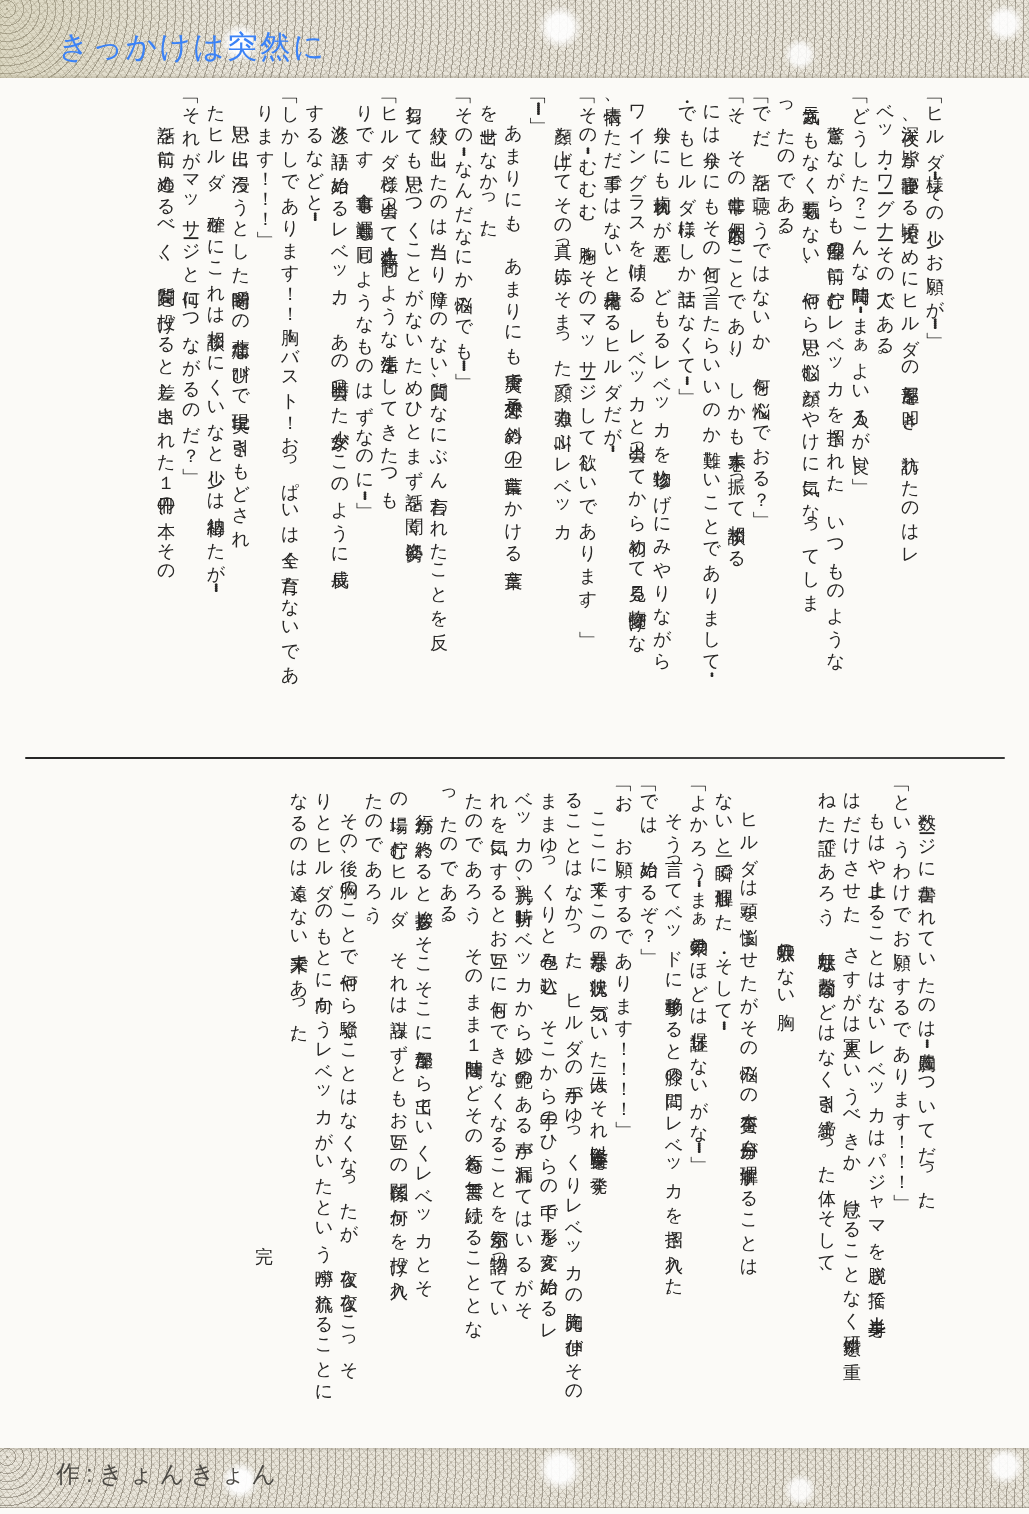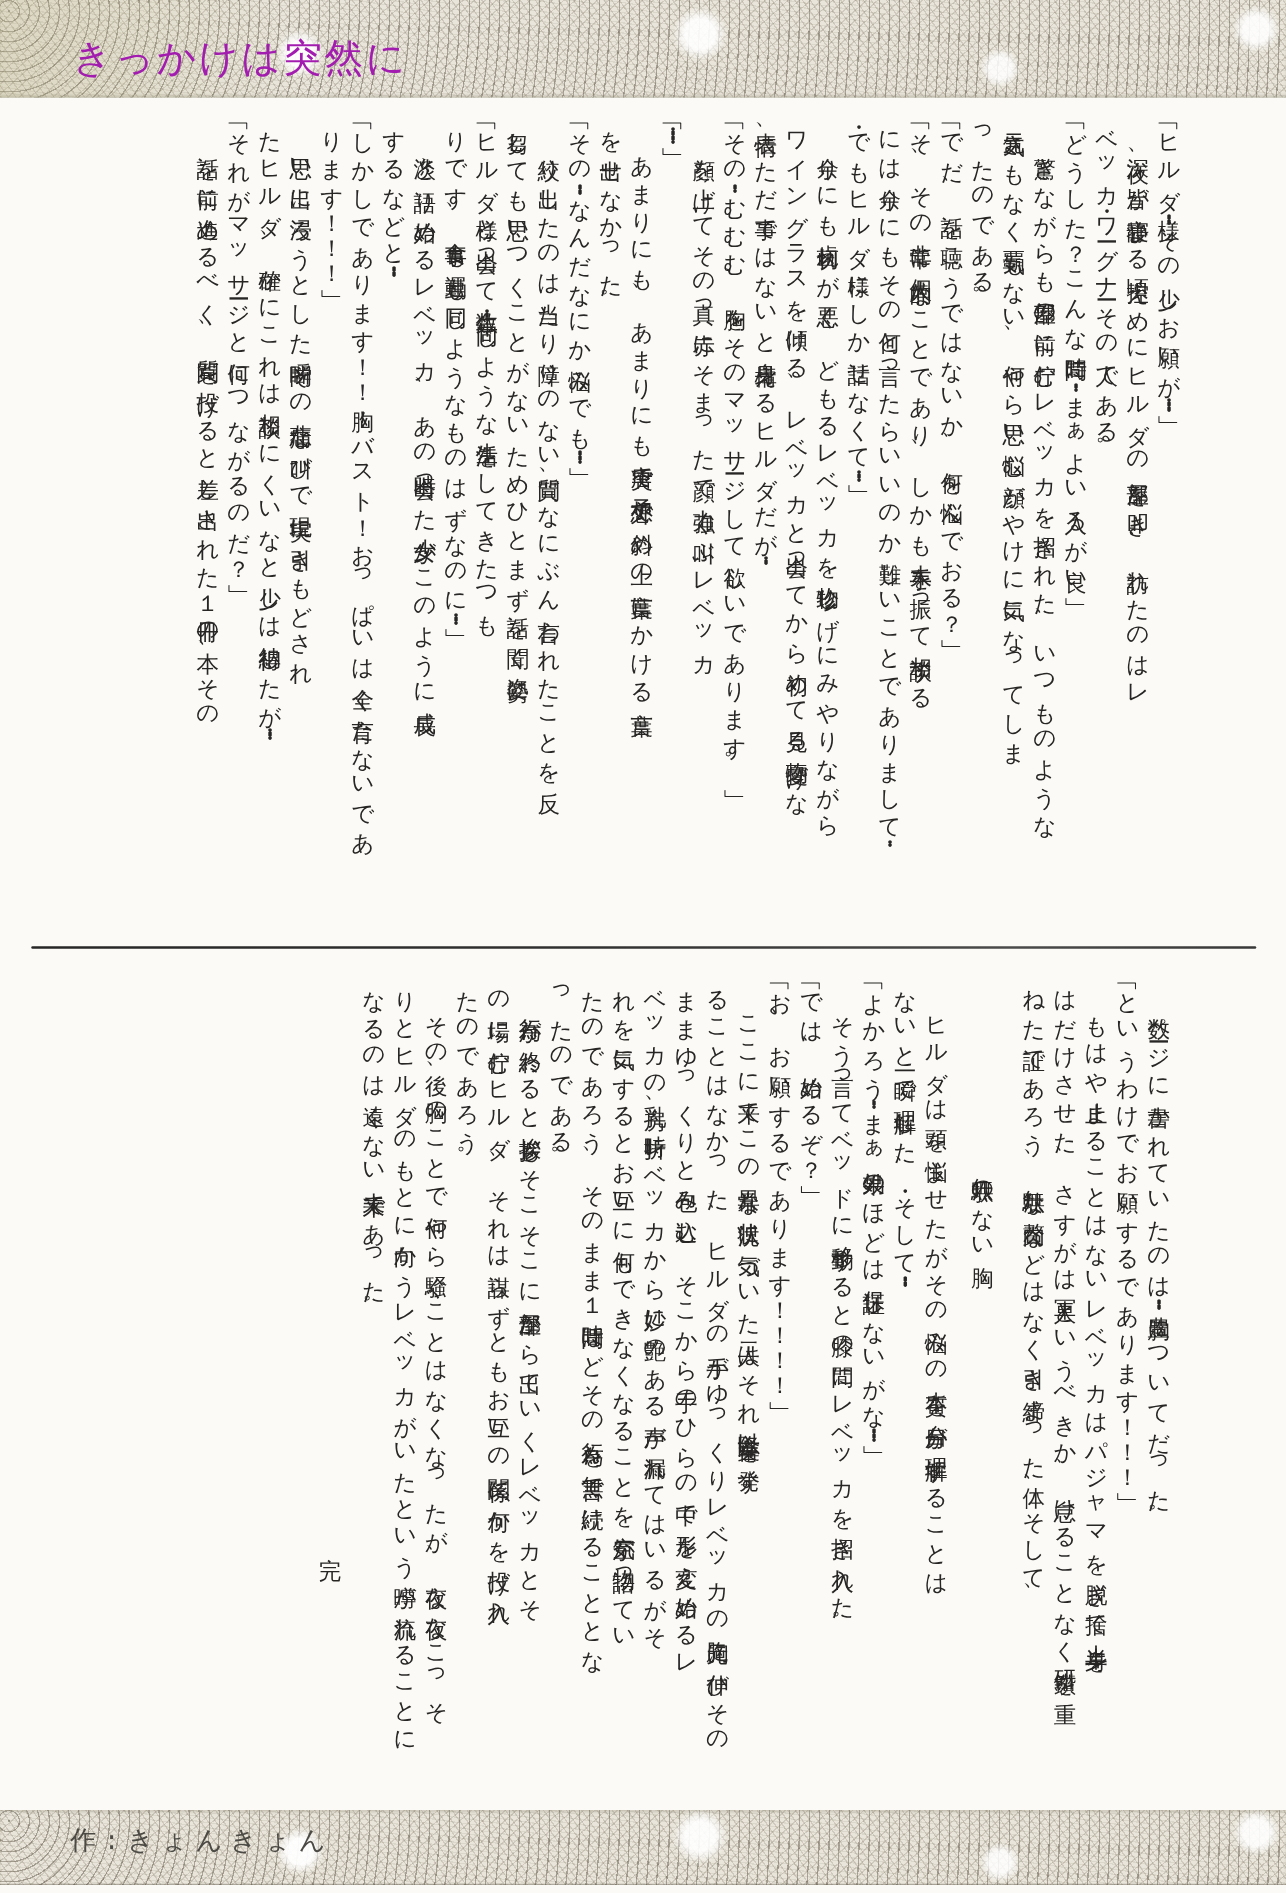--- a/index.html
+++ b/index.html
@@ -28,26 +28,26 @@
   .lace.header-band::after{ 
     content:"";position:absolute;inset:0;
     background:linear-gradient(to right, rgba(186,180,132,.28), rgba(186,180,132,0) 22%);
   }
   .lace.footer-band{top:1448px;height:60px;
     box-shadow:inset 0 2px 2px rgba(150,142,125,.3), inset 0 -1px 0 rgba(90,84,70,.4);
   }
   .page-title{
     position:absolute;left:58px;top:26px;
     font-family:"Liberation Sans","DejaVu Sans",sans-serif;
-    font-size:31px;color:#a21caf;letter-spacing:2px;z-index:2;
+    font-size:31px;color:#3b82f6;letter-spacing:2px;z-index:2;
   }
   .author-credit{
     position:absolute;left:56px;top:1458px;
-    font-family:Liberation Mono, monospace;
-    font-size:21px;color:#4c4a45;letter-spacing:6px;z-index:2;
+    font-family:Liberation Sans, sans-serif;
+    font-size:24px;color:#4c4a45;letter-spacing:6px;z-index:2;
   }
   
   .vblock{
     position:absolute;
     writing-mode:vertical-rl;text-orientation:mixed;
     color:#272625;font-size:18px;letter-spacing:2px;
   }
   .vblock[data-name="top-text-block"]{top:92px;right:82px;height:662px;width:804px;}
   .vblock[data-name="bottom-text-block"]{top:780px;right:90px;height:668px;width:716px;}
   [data-name="top-text-block"] .col{line-height:24.8px;}

